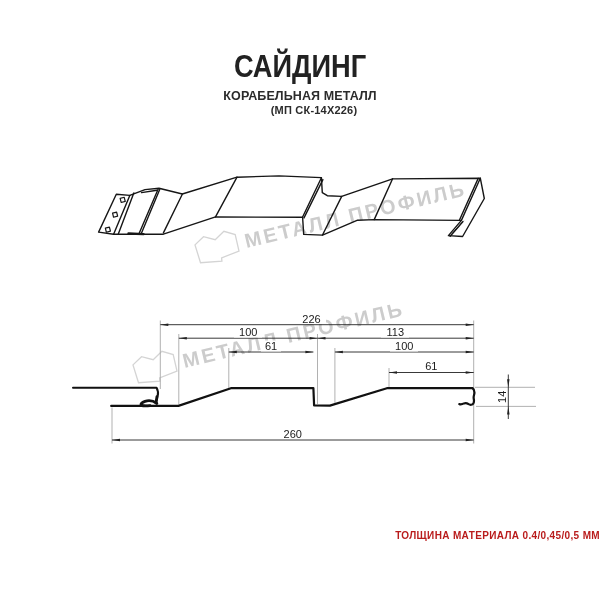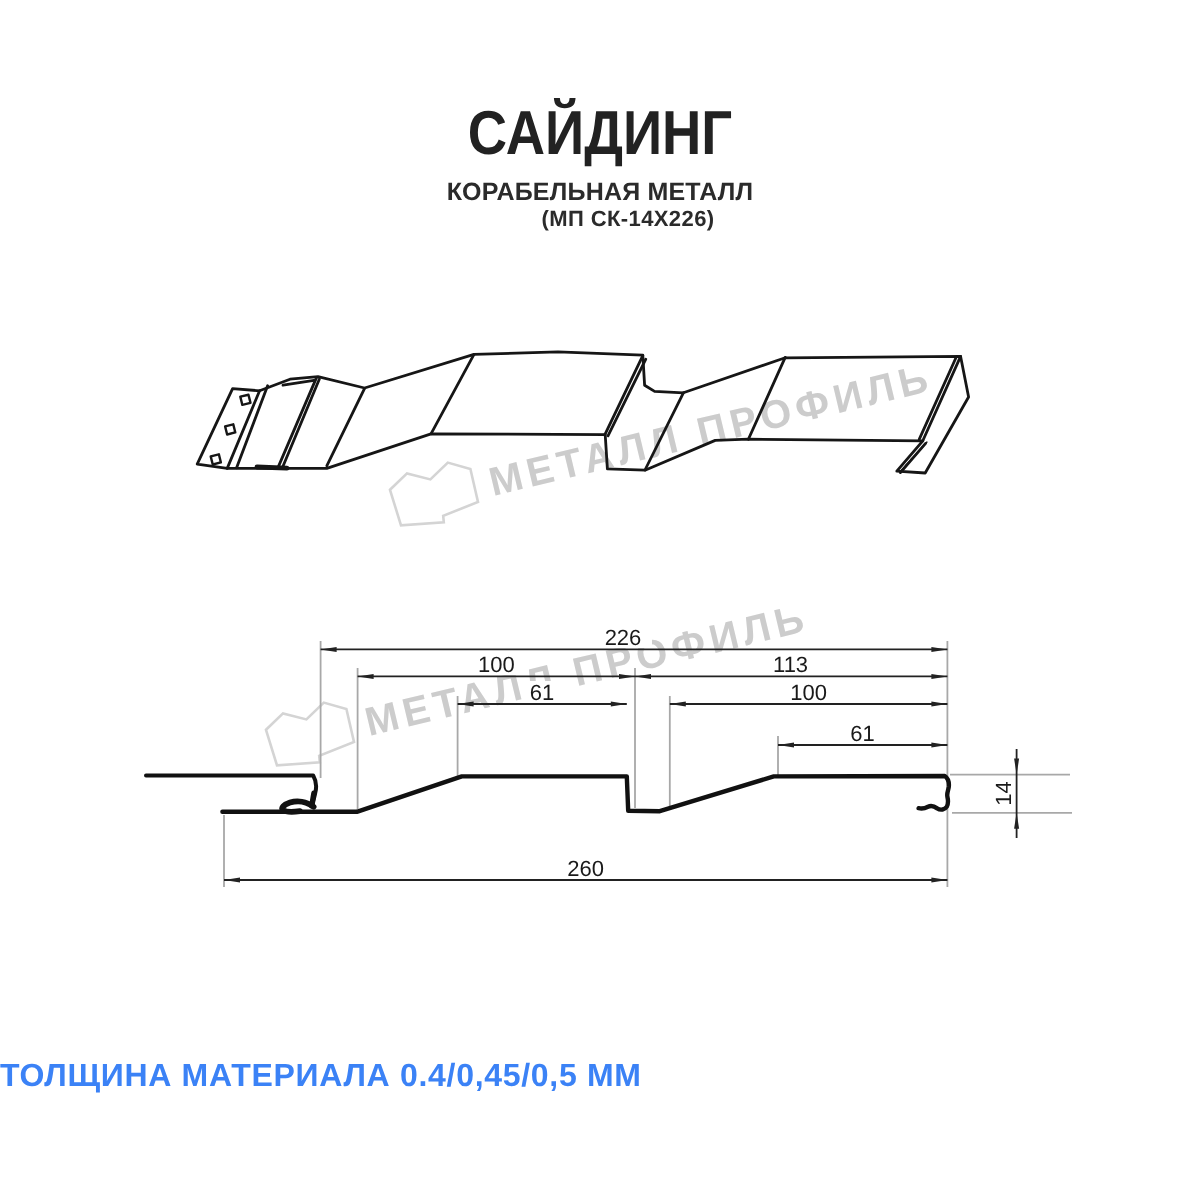--- a/index.html
+++ b/index.html
@@ -1,20 +1,20 @@
 <!DOCTYPE html>
 <html><head>
 <meta charset="utf-8">
 <style>
   html,body{margin:0;padding:0;background:#fff;width:600px;height:600px;overflow:hidden;}
   body{font-family:"Liberation Sans", sans-serif;position:relative;}
   .t1{position:absolute;left:0;right:0;top:48.5px;text-align:center;font-size:31px;font-weight:700;color:#222;letter-spacing:0;transform:scaleX(0.878);}
   .t2{position:absolute;left:0;right:0;top:88.5px;text-align:center;font-size:12.5px;font-weight:700;color:#2b2b2b;letter-spacing:0.1px;}
   .t3{position:absolute;left:0;right:0;top:103.5px;text-align:center;font-size:11px;font-weight:700;color:#2b2b2b;letter-spacing:0.2px;padding-left:28px;}
-  .tb{position:absolute;left:0;right:0;top:530px;text-align:left;font-size:16px;font-weight:700;color:#3b82f6;letter-spacing:0.35px;}
+  .tb{position:absolute;left:0;right:0;top:530px;text-align:right;font-size:10px;font-weight:700;color:#b91c1c;letter-spacing:0.35px;}
 </style>
 </head>
 <body>
 
 <div class="t1">САЙДИНГ</div>
 
 <div class="t2">КОРАБЕЛЬНАЯ МЕТАЛЛ</div>
 
 <div class="t3">(МП СК-14Х226)</div>
 

